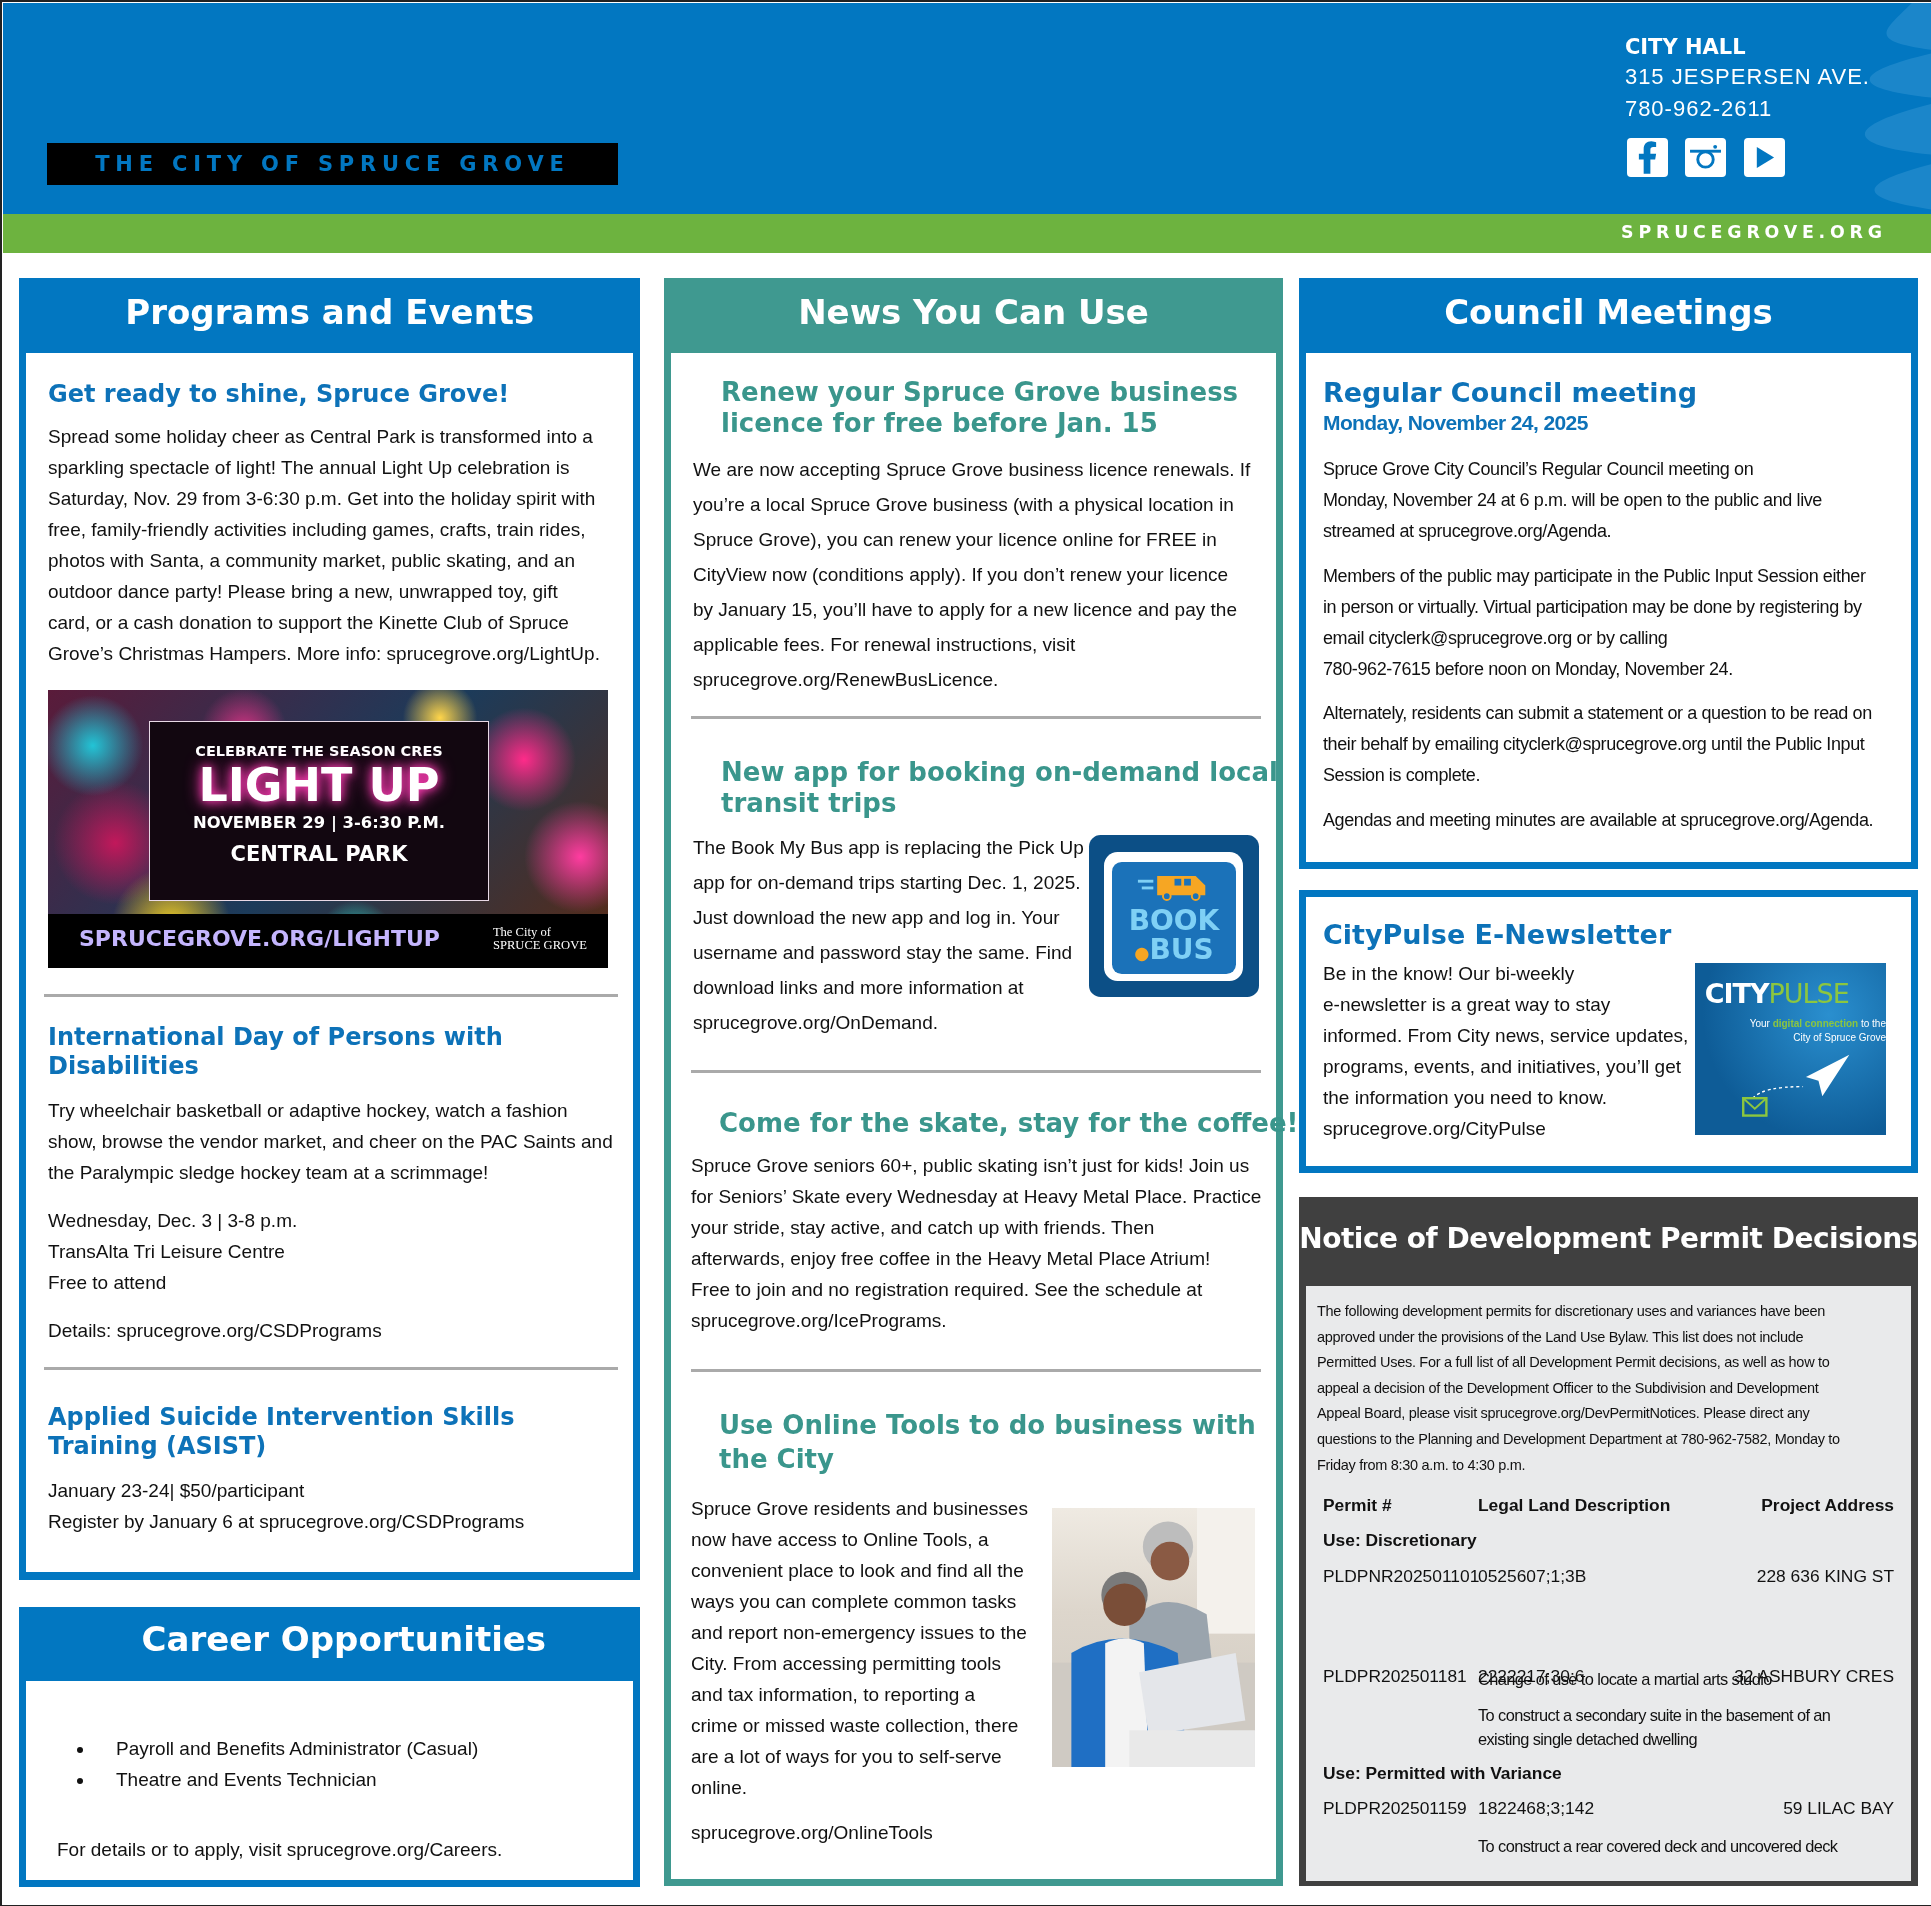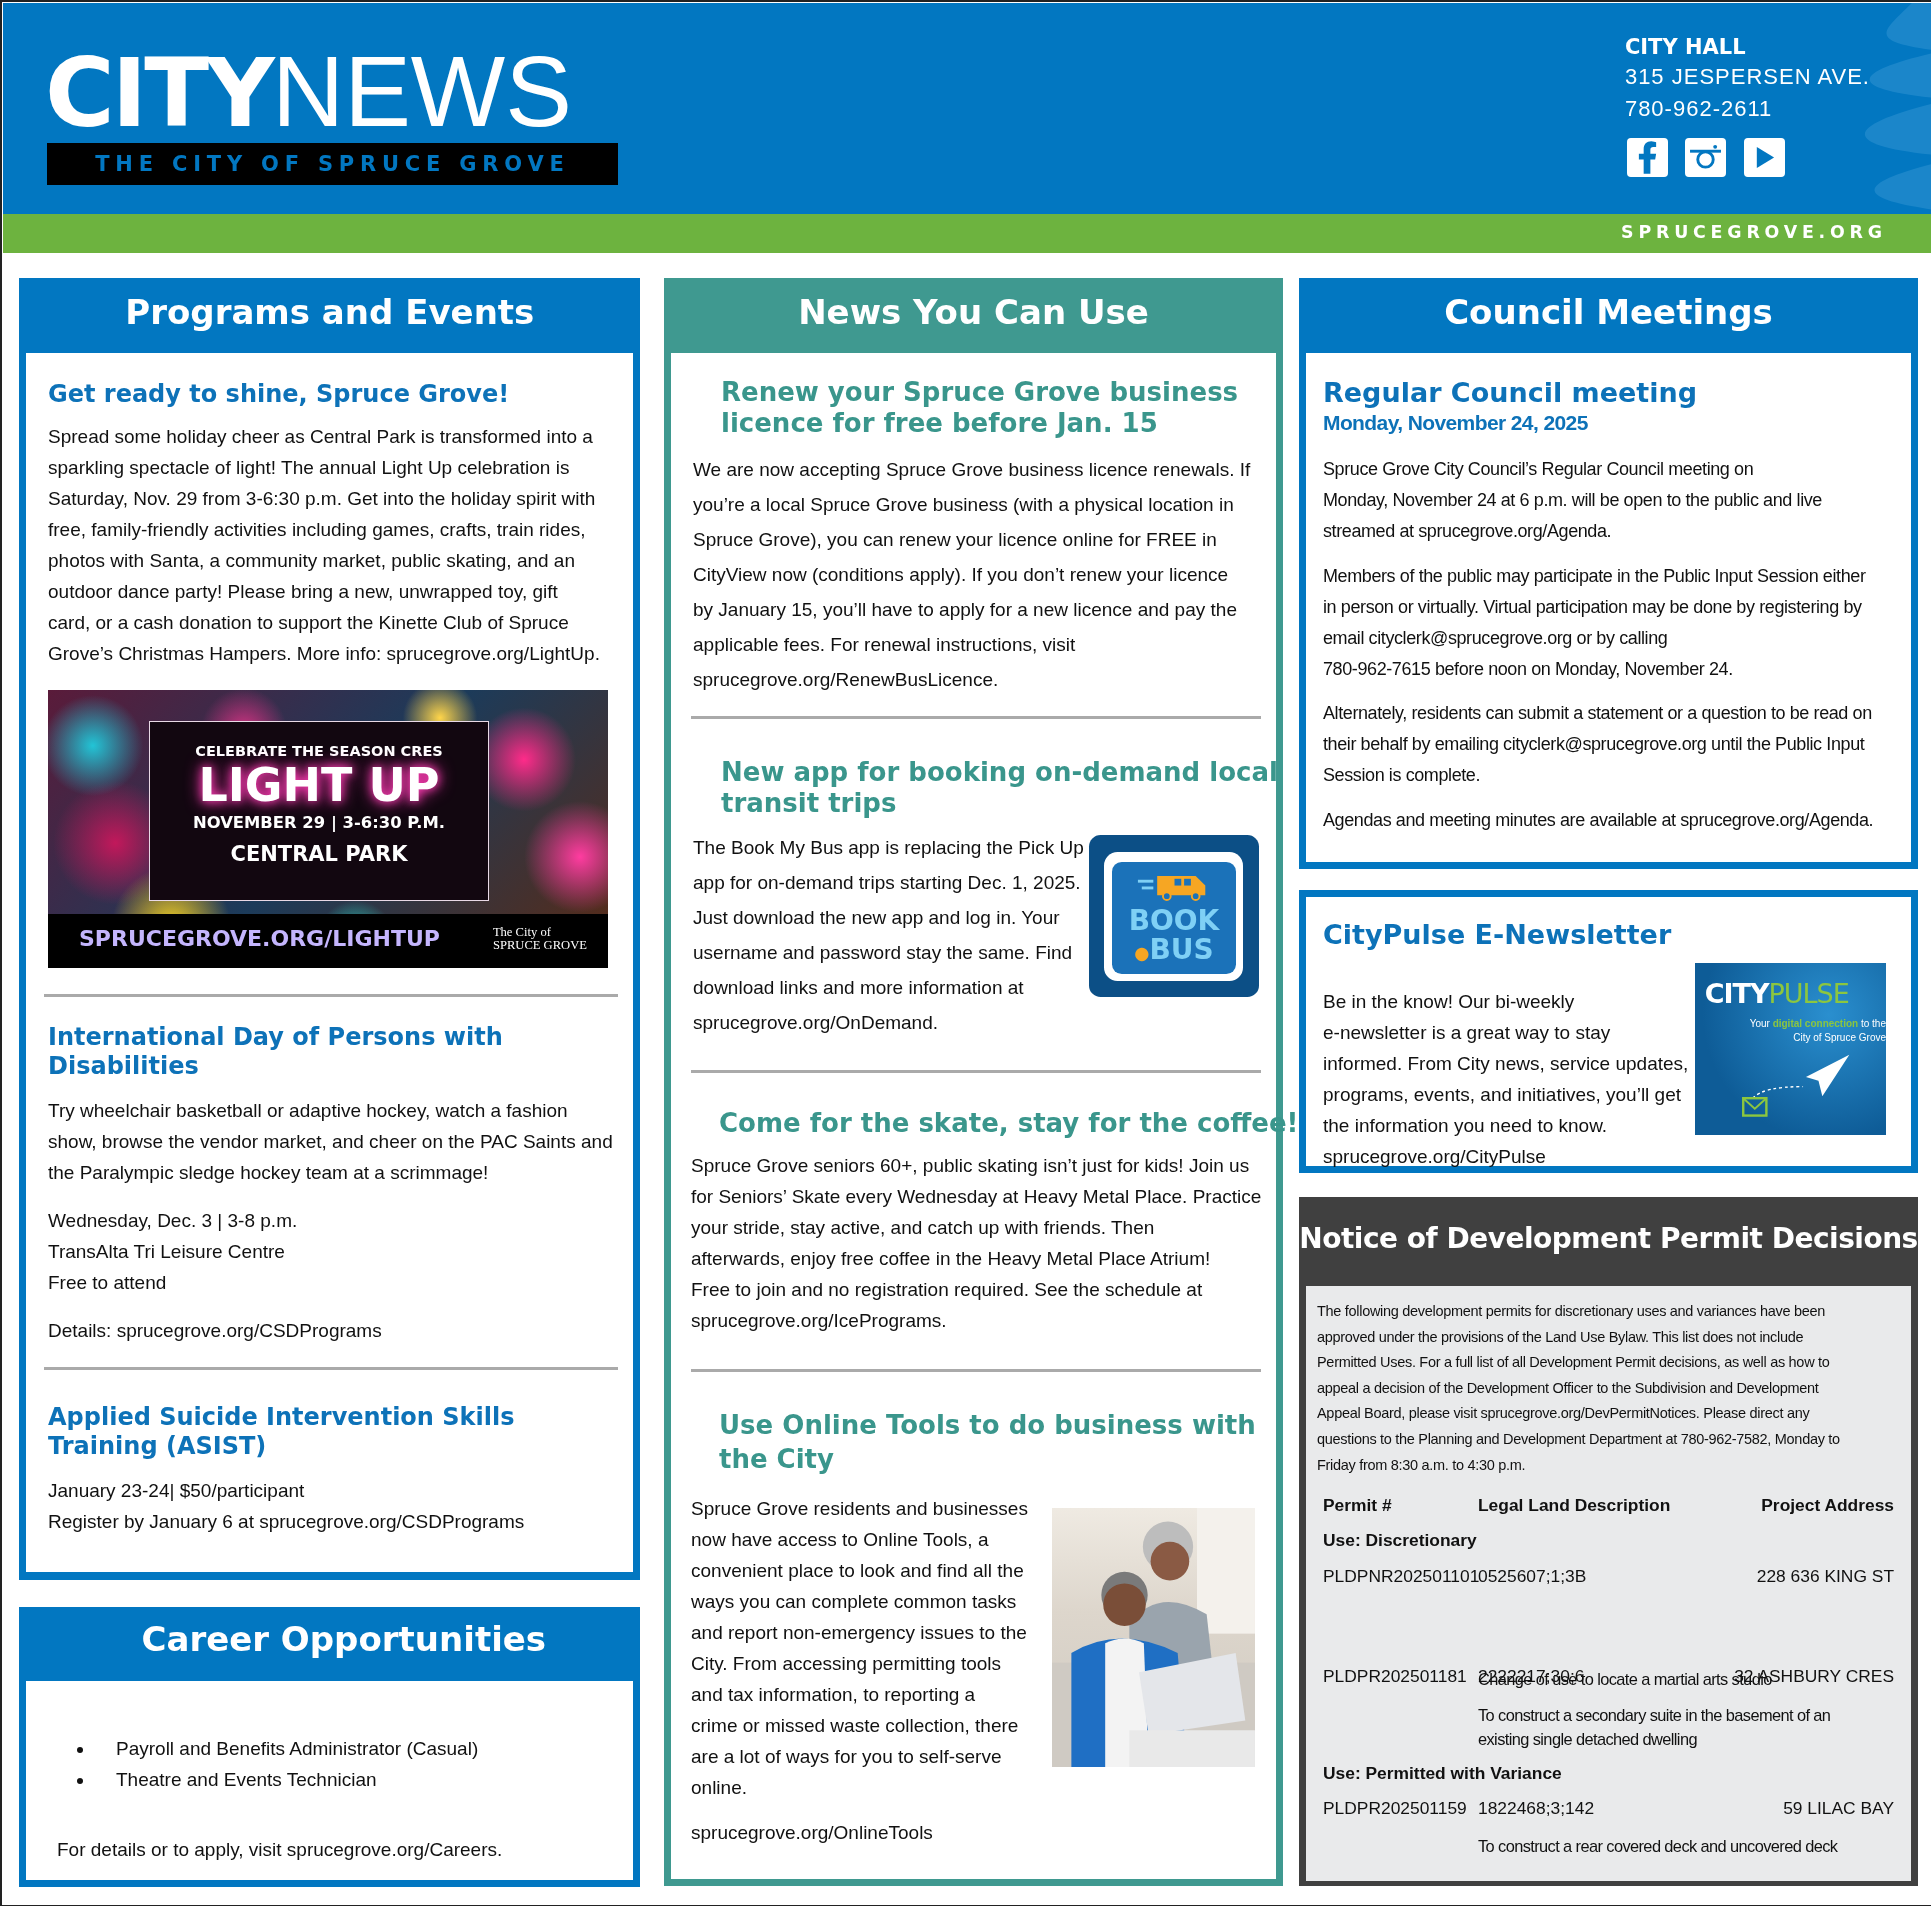--- a/index.html
+++ b/index.html
@@ -72,21 +72,20 @@
 </style>
 </head>
 <body>
 
 <div class="frame"></div>
 
 <div class="masthead">
   <svg class="tree-shape" viewBox="0 0 180 219">
     <path d="M120 0 C90 30 70 40 150 50 C60 70 40 90 160 100 C50 125 30 150 170 160 C60 185 40 205 180 219 L180 0 Z" fill="#4aa3dc"></path>
   </svg>
-  <div class="logo-city"><span>CITY</span><span class="news">NEWS</span></div>
   <div class="logo-sub">THE CITY OF SPRUCE GROVE</div>
 
   <div class="hall">
     <div class="t">CITY HALL</div>
     <div class="l">315 JESPERSEN AVE.</div>
     <div class="l">780-962-2611</div>
   </div>
   <div class="socials">
     <div class="social">
       <svg width="23" height="33" viewBox="0 0 24 34">
@@ -301,21 +300,21 @@
   <div>their behalf by emailing cityclerk@sprucegrove.org until the Public Input</div>
   <div>Session is complete.</div>
   <div style="height:13.5px;"></div>
   <div>Agendas and meeting minutes are available at sprucegrove.org/Agenda.</div>
 </div>
 
 <div class="panel blue" style="left:1299px;top:890px;width:619px;height:283px;">
   <div class="panel-body" style="left:6.8px;top:6.8px;width:605px;height:269px;"></div>
 </div>
 <div class="abs h-blue" style="left:1323px;top:920px;font-size:27px;">CityPulse E-Newsletter</div>
-<div class="abs body" style="left:1323px;top:958px;line-height:31px;margin-top:28px;">
+<div class="abs body" style="left:1323px;top:958px;line-height:31px;">
   <div>Be in the know! Our bi-weekly</div>
   <div>e-newsletter is a great way to stay</div>
   <div>informed. From City news, service updates,</div>
   <div>programs, events, and initiatives, you’ll get</div>
   <div>the information you need to know.</div>
   <div>sprucegrove.org/CityPulse</div>
 </div>
 <div class="cp-img">
   <div class="t1"><span style="color:#fff;font-weight:900;">CITY</span><span>PULSE</span></div>
   <div class="t2"><span>Your </span><b>digital connection</b><span> to the</span><br><span>City of Spruce Grove</span></div>

